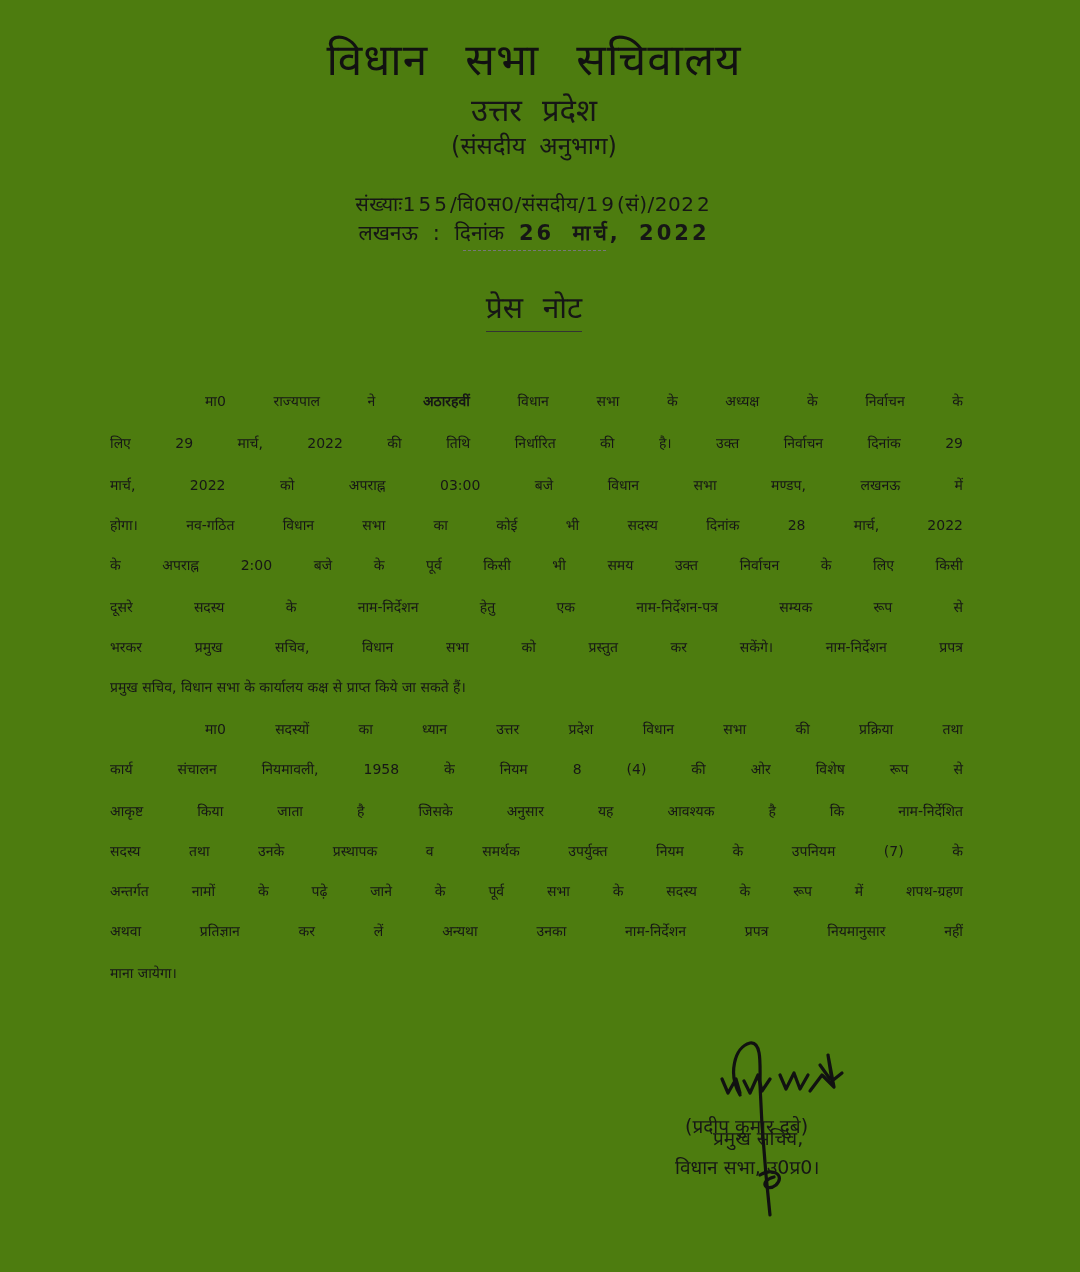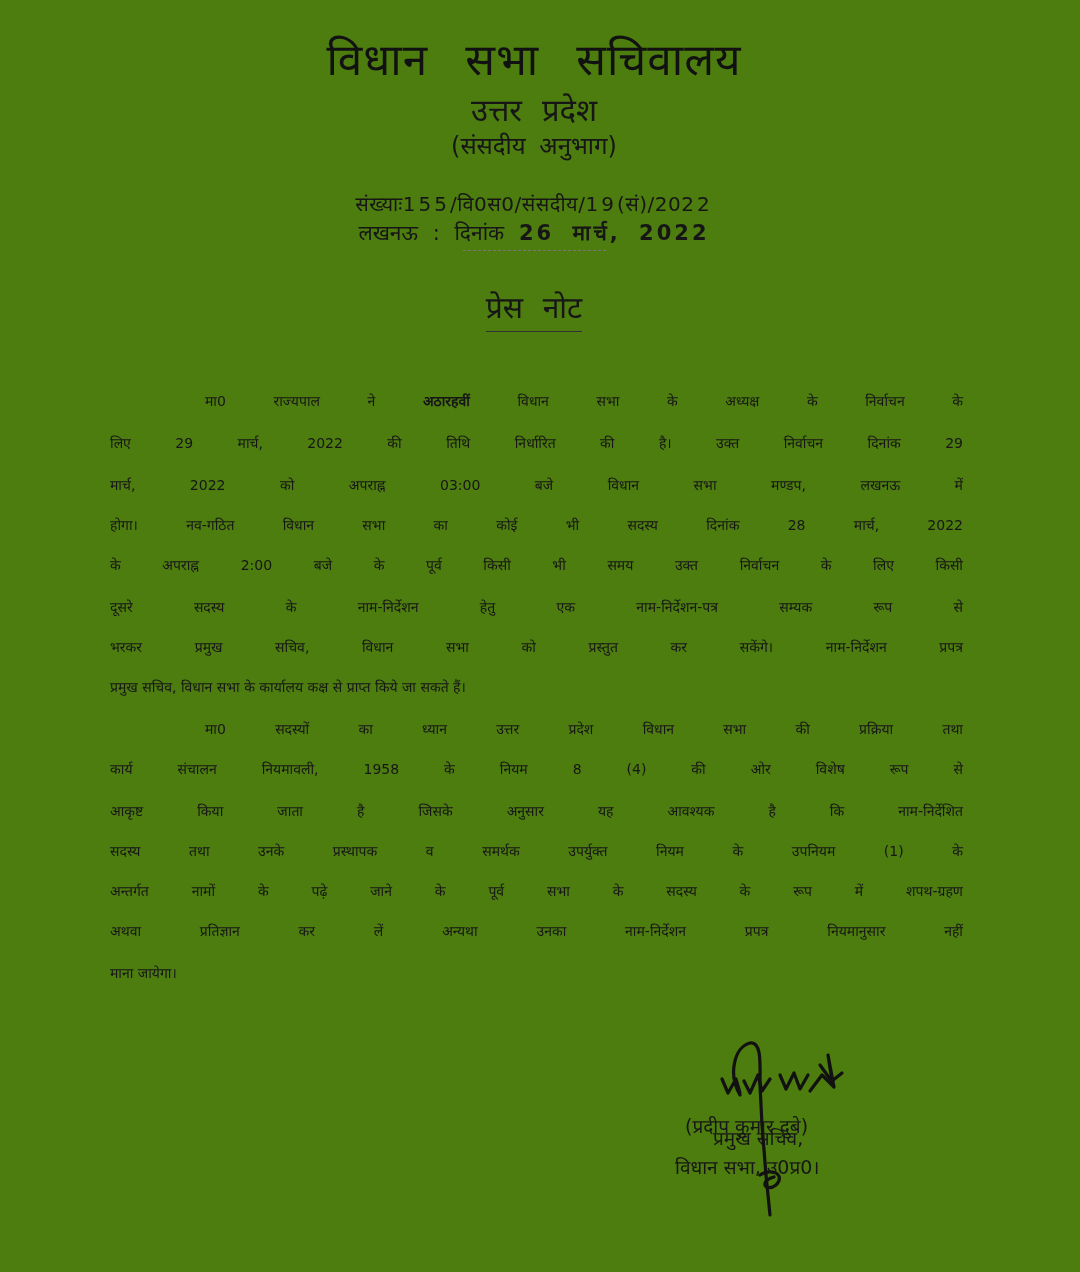--- a/index.html
+++ b/index.html
@@ -148,21 +148,21 @@
   <div class="line" style="top:470px;">मार्च, 2022 को अपराह्न 03:00 बजे विधान सभा मण्डप, लखनऊ में</div>
   <div class="line" style="top:510px;">होगा। नव-गठित विधान सभा का कोई भी सदस्य दिनांक 28 मार्च, 2022</div>
   <div class="line" style="top:550px;">के अपराह्न 2:00 बजे के पूर्व किसी भी समय उक्त निर्वाचन के लिए किसी</div>
   <div class="line" style="top:592px;">दूसरे सदस्य के नाम-निर्देशन हेतु एक नाम-निर्देशन-पत्र सम्यक रूप से</div>
   <div class="line" style="top:632px;">भरकर प्रमुख सचिव, विधान सभा को प्रस्तुत कर सकेंगे। नाम-निर्देशन प्रपत्र</div>
   <div class="line last" style="top:672px;">प्रमुख सचिव, विधान सभा के कार्यालय कक्ष से प्राप्त किये जा सकते हैं।</div>
 
   <div class="line indent" style="top:714px;">मा0 सदस्यों का ध्यान उत्तर प्रदेश विधान सभा की प्रक्रिया तथा</div>
   <div class="line" style="top:754px;">कार्य संचालन नियमावली, 1958 के नियम 8 (4) की ओर विशेष रूप से</div>
   <div class="line" style="top:796px;">आकृष्ट किया जाता है जिसके अनुसार यह आवश्यक है कि नाम-निर्देशित</div>
-  <div class="line" style="top:836px;">सदस्य तथा उनके प्रस्थापक व समर्थक उपर्युक्त नियम के उपनियम (1) के</div>
+  <div class="line" style="top:836px;">सदस्य तथा उनके प्रस्थापक व समर्थक उपर्युक्त नियम के उपनियम (7) के</div>
   <div class="line" style="top:916px;">अथवा प्रतिज्ञान कर लें अन्यथा उनका नाम-निर्देशन प्रपत्र नियमानुसार नहीं</div>
   <div class="line" style="top:876px;">अन्तर्गत नामों के पढ़े जाने के पूर्व सभा के सदस्य के रूप में शपथ-ग्रहण</div>
   <div class="line last" style="top:958px;">माना जायेगा।</div>
 
   <svg class="signature-svg" viewBox="0 0 170 190">
     <g fill="none" stroke="#111" stroke-width="3.2" stroke-linecap="round" stroke-linejoin="round">
       <path d="M40 60 C 28 40, 34 12, 50 8 C 62 6, 60 30, 60 50 L 62 90 L 66 140 L 70 180"></path>
       <path d="M22 44 L 28 58 L 36 44 L 40 58"></path>
       <path d="M44 46 L 50 58 L 58 40 L 62 56 L 70 44"></path>
       <path d="M80 40 L 86 54 L 94 38 L 100 54 L 108 40"></path>

